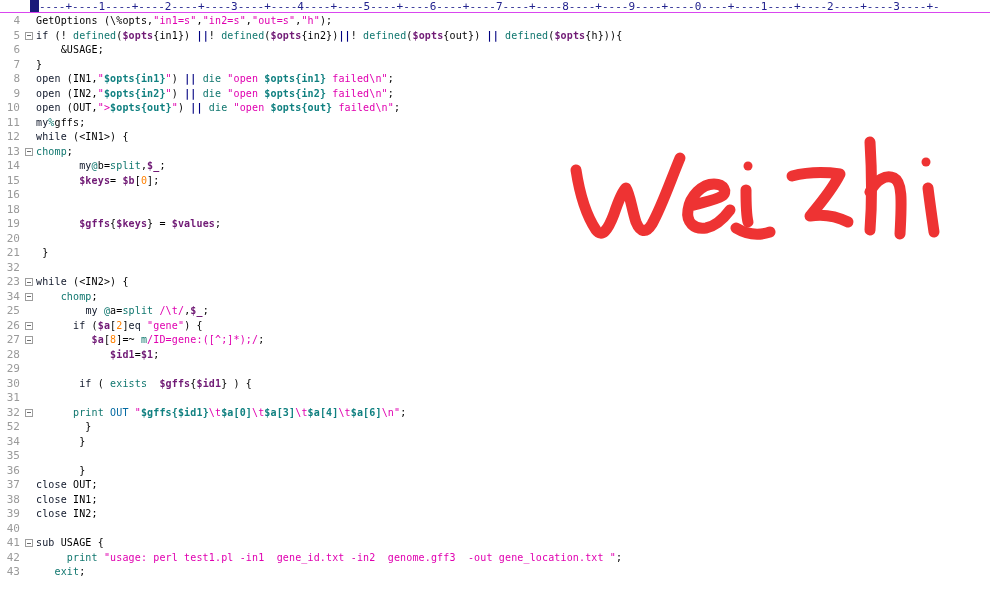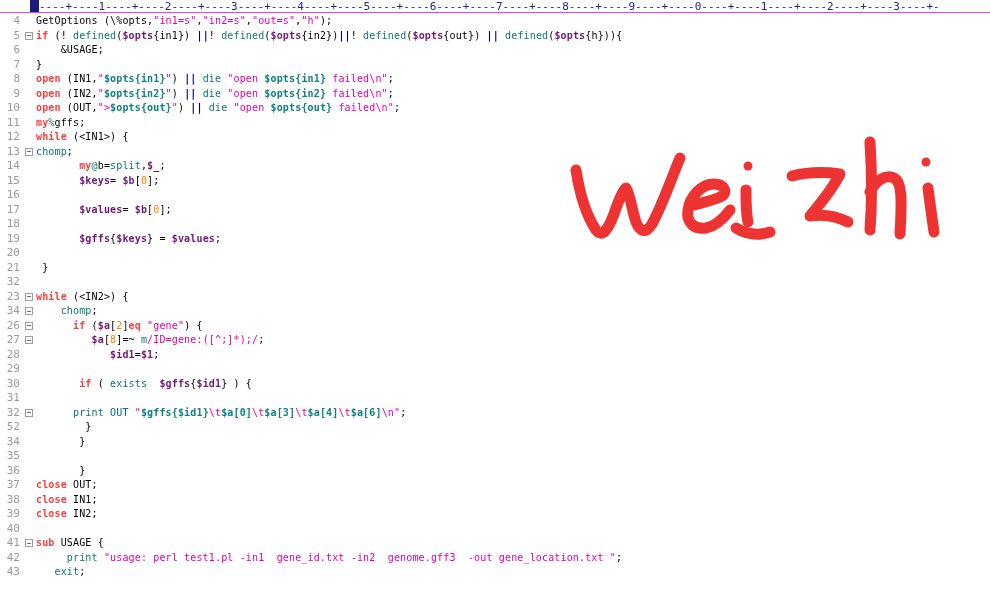--- a/index.html
+++ b/index.html
@@ -53,21 +53,21 @@
     content:"";position:absolute;left:4px;top:6.5px;width:4px;height:1px;
     background:#6d6d6d;
   }
   .txt{
     flex:1;font-family:"DejaVu Sans Mono","Liberation Mono",monospace;
     font-size:10px;line-height:14.5px;white-space:pre;color:#000000;
     letter-spacing:0.15px;
   }
 
   
-  .kw{color:#ef4444;font-weight:bold;}      
+  .kw{color:#0f172a;font-weight:normal;}      
   .fn{color:#0f766e;}                        
   .str{color:#e000b0;}                       
   .var{color:#701a75;font-weight:bold;}      
   .ivar{color:#108080;font-weight:bold;}     
   .op{color:#000080;font-weight:bold;}       
   .num{color:#ff8000;}
   .pln{color:#000000;}
   .hd{color:#0369a1;}                        
   .rx{color:#e000b0;}                        
 
@@ -88,28 +88,28 @@
       <div class="line"><div class="ln">7</div><div class="fold"></div><div class="txt"><span class="pln">}</span></div></div>
       <div class="line"><div class="ln">8</div><div class="fold"></div><div class="txt"><span class="kw">open</span><span class="pln"> (IN1,</span><span class="str">"</span><span class="ivar">$opts{in1}</span><span class="str">"</span><span class="pln">) </span><span class="op">||</span><span class="pln"> </span><span class="fn">die</span><span class="pln"> </span><span class="str">"open </span><span class="ivar">$opts{in1}</span><span class="str"> failed\n"</span><span class="pln">;</span></div></div>
       <div class="line"><div class="ln">9</div><div class="fold"></div><div class="txt"><span class="kw">open</span><span class="pln"> (IN2,</span><span class="str">"</span><span class="ivar">$opts{in2}</span><span class="str">"</span><span class="pln">) </span><span class="op">||</span><span class="pln"> </span><span class="fn">die</span><span class="pln"> </span><span class="str">"open </span><span class="ivar">$opts{in2}</span><span class="str"> failed\n"</span><span class="pln">;</span></div></div>
       <div class="line"><div class="ln">10</div><div class="fold"></div><div class="txt"><span class="kw">open</span><span class="pln"> (OUT,</span><span class="str">"&gt;</span><span class="ivar">$opts{out}</span><span class="str">"</span><span class="pln">) </span><span class="op">||</span><span class="pln"> </span><span class="fn">die</span><span class="pln"> </span><span class="str">"open </span><span class="ivar">$opts{out}</span><span class="str"> failed\n"</span><span class="pln">;</span></div></div>
       <div class="line"><div class="ln">11</div><div class="fold"></div><div class="txt"><span class="kw">my</span><span class="fn">%</span><span class="pln">gffs;</span></div></div>
       <div class="line"><div class="ln">12</div><div class="fold"></div><div class="txt"><span class="kw">while</span><span class="pln"> (&lt;IN1&gt;) {</span></div></div>
       <div class="line"><div class="ln">13</div><div class="fold has"></div><div class="txt"><span class="fn">chomp</span><span class="pln">;</span></div></div>
       <div class="line"><div class="ln">14</div><div class="fold"></div><div class="txt"><span class="pln">       </span><span class="kw">my</span><span class="fn">@</span><span class="pln">b=</span><span class="fn">split</span><span class="pln">,</span><span class="var">$_</span><span class="pln">;</span></div></div>
       <div class="line"><div class="ln">15</div><div class="fold"></div><div class="txt"><span class="pln">       </span><span class="var">$keys</span><span class="pln">= </span><span class="var">$b</span><span class="pln">[</span><span class="num">0</span><span class="pln">];</span></div></div>
       <div class="line"><div class="ln">16</div><div class="fold"></div><div class="txt"><span class="pln"></span></div></div>
-      <div class="line"><div class="ln">17</div><div class="fold"></div><div class="txt"><span class="pln">       </span><span class="var">$values</span><span class="pln">= </span><span class="var">$b</span><span class="pln">[</span><span class="num">0</span><span class="pln">];</span></div></div>
       <div class="line"><div class="ln">18</div><div class="fold"></div><div class="txt"><span class="pln"></span></div></div>
       <div class="line"><div class="ln">19</div><div class="fold"></div><div class="txt"><span class="pln">       </span><span class="var">$gffs</span><span class="pln">{</span><span class="var">$keys</span><span class="pln">} = </span><span class="var">$values</span><span class="pln">;</span></div></div>
       <div class="line"><div class="ln">20</div><div class="fold"></div><div class="txt"><span class="pln"></span></div></div>
       <div class="line"><div class="ln">21</div><div class="fold"></div><div class="txt"><span class="pln"> }</span></div></div>
       <div class="line"><div class="ln">32</div><div class="fold"></div><div class="txt"><span class="pln"></span></div></div>
       <div class="line"><div class="ln">23</div><div class="fold has"></div><div class="txt"><span class="kw">while</span><span class="pln"> (&lt;IN2&gt;) {</span></div></div>
       <div class="line"><div class="ln">34</div><div class="fold has"></div><div class="txt"><span class="pln">    </span><span class="fn">chomp</span><span class="pln">;</span></div></div>
+      <div class="line"><div class="ln">25</div><div class="fold"></div><div class="txt"><span class="pln">        </span><span class="kw">my</span><span class="pln"> </span><span class="fn">@</span><span class="pln">a=</span><span class="fn">split</span><span class="pln"> </span><span class="rx">/\t/</span><span class="pln">,</span><span class="var">$_</span><span class="pln">;</span></div></div>
       <div class="line"><div class="ln">26</div><div class="fold has"></div><div class="txt"><span class="pln">      </span><span class="kw">if</span><span class="pln"> (</span><span class="var">$a</span><span class="pln">[</span><span class="num">2</span><span class="pln">]</span><span class="kw">eq</span><span class="pln"> </span><span class="str">"gene"</span><span class="pln">) {</span></div></div>
       <div class="line"><div class="ln">27</div><div class="fold has"></div><div class="txt"><span class="pln">         </span><span class="var">$a</span><span class="pln">[</span><span class="num">8</span><span class="pln">]=~ </span><span class="fn">m</span><span class="rx">/ID=gene:([^;]*);/</span><span class="pln">;</span></div></div>
       <div class="line"><div class="ln">28</div><div class="fold"></div><div class="txt"><span class="pln">            </span><span class="var">$id1</span><span class="pln">=</span><span class="var">$1</span><span class="pln">;</span></div></div>
       <div class="line"><div class="ln">29</div><div class="fold"></div><div class="txt"><span class="pln"></span></div></div>
       <div class="line"><div class="ln">30</div><div class="fold"></div><div class="txt"><span class="pln">       </span><span class="kw">if</span><span class="pln"> ( </span><span class="fn">exists</span><span class="pln">  </span><span class="var">$gffs</span><span class="pln">{</span><span class="var">$id1</span><span class="pln">} ) {</span></div></div>
       <div class="line"><div class="ln">31</div><div class="fold"></div><div class="txt"><span class="pln"></span></div></div>
       <div class="line"><div class="ln">32</div><div class="fold has"></div><div class="txt"><span class="pln">      </span><span class="fn">print</span><span class="pln"> </span><span class="hd">OUT</span><span class="pln"> </span><span class="str">"</span><span class="ivar">$gffs{$id1}</span><span class="str">\t</span><span class="ivar">$a[0]</span><span class="str">\t</span><span class="ivar">$a[3]</span><span class="str">\t</span><span class="ivar">$a[4]</span><span class="str">\t</span><span class="ivar">$a[6]</span><span class="str">\n"</span><span class="pln">;</span></div></div>
       <div class="line"><div class="ln">52</div><div class="fold"></div><div class="txt"><span class="pln">        }</span></div></div>
       <div class="line"><div class="ln">34</div><div class="fold"></div><div class="txt"><span class="pln">       }</span></div></div>
       <div class="line"><div class="ln">35</div><div class="fold"></div><div class="txt"><span class="pln"></span></div></div>

